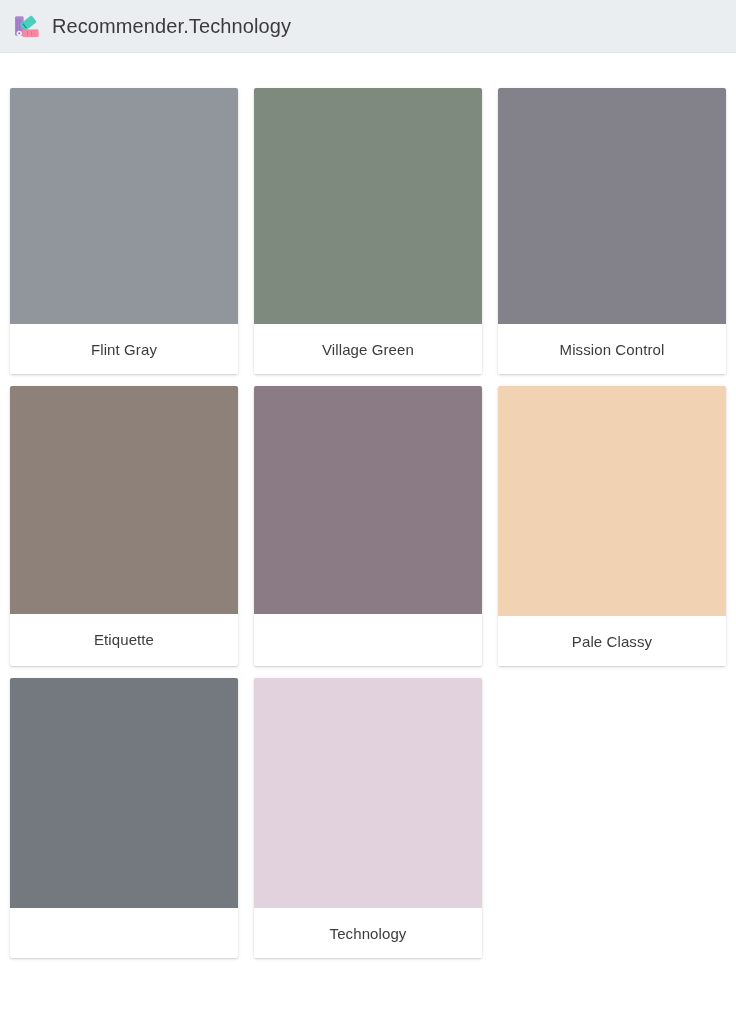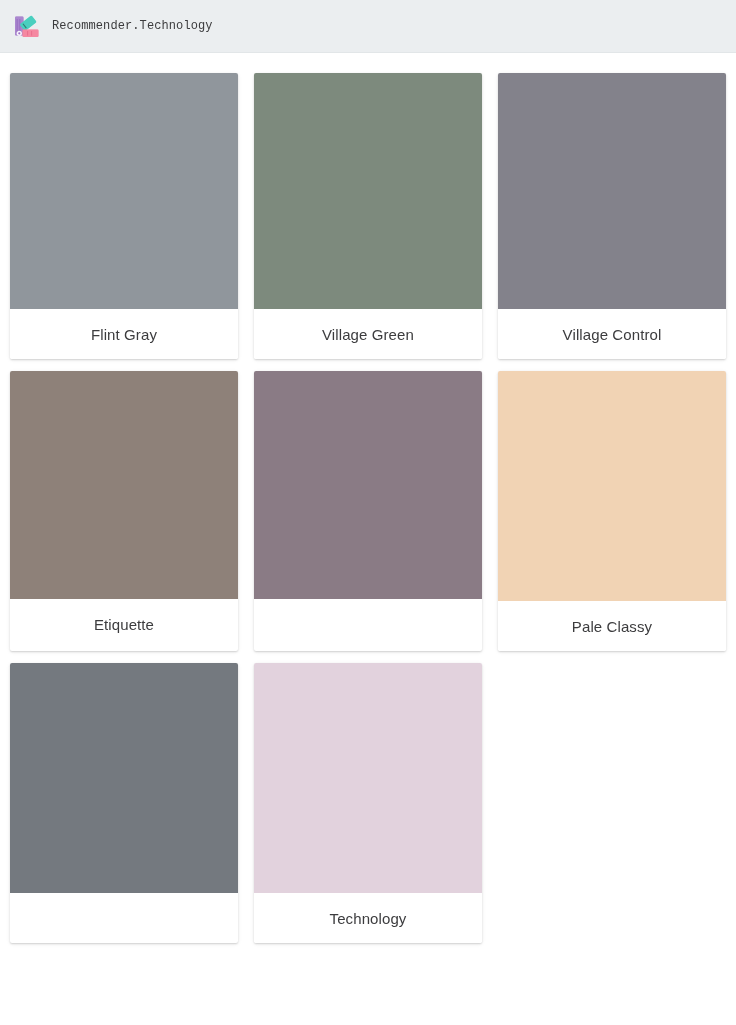--- a/index.html
+++ b/index.html
@@ -25,35 +25,35 @@
     box-sizing: border-box;
   }
   .brand-logo {
     width: 30px;
     height: 30px;
     flex: 0 0 30px;
     position: relative;
     margin-right: 10px;
   }
   .brand-title {
-    font-size: 12px;
+    font-size: 20px;
     color: #3b3b3d;
     letter-spacing: 0.1px;
     white-space: nowrap;
-    font-family: Liberation Mono, monospace;
   }
 
   
   .palette-grid {
-    padding: 20px 10px 0 10px;
+    padding: 8px 10px 0 10px;
     display: grid;
     grid-template-columns: repeat(3, 1fr);
     column-gap: 16px;
     row-gap: 12px;
     box-sizing: border-box;
+    margin-top: 27px;
   }
   .color-card {
     background: #ffffff;
     border-radius: 2px;
     box-shadow: 0 1px 2px rgba(0,0,0,0.16), 0 1px 5px rgba(0,0,0,0.06);
     overflow: hidden;
     display: flex;
     flex-direction: column;
   }
   .swatch {
@@ -114,21 +114,21 @@
     <div class="card-label">Flint Gray</div>
   </div>
 
   <div class="color-card row-1">
     <div class="swatch" style="background-color: rgb(125, 138, 125);"></div>
     <div class="card-label">Village Green</div>
   </div>
 
   <div class="color-card row-1">
     <div class="swatch" style="background-color: rgb(131, 130, 139);"></div>
-    <div class="card-label">Village Control</div>
+    <div class="card-label">Mission Control</div>
   </div>
 
   <div class="color-card row-2">
     <div class="swatch" style="background-color: rgb(142, 129, 121);"></div>
     <div class="card-label">Etiquette</div>
   </div>
 
 
   <div class="color-card row-2">
     <div class="swatch" style="background-color: rgb(138, 123, 133);"></div>

